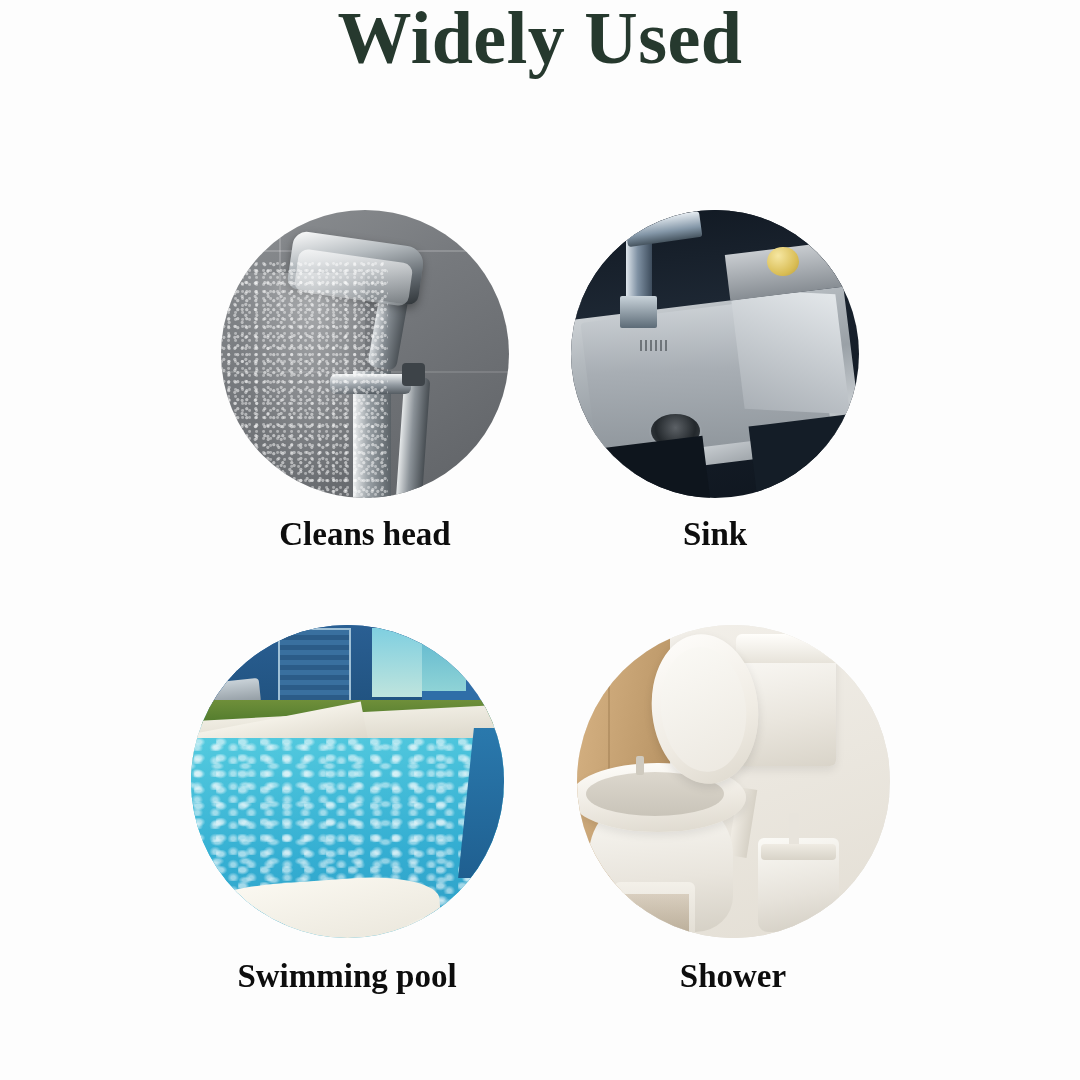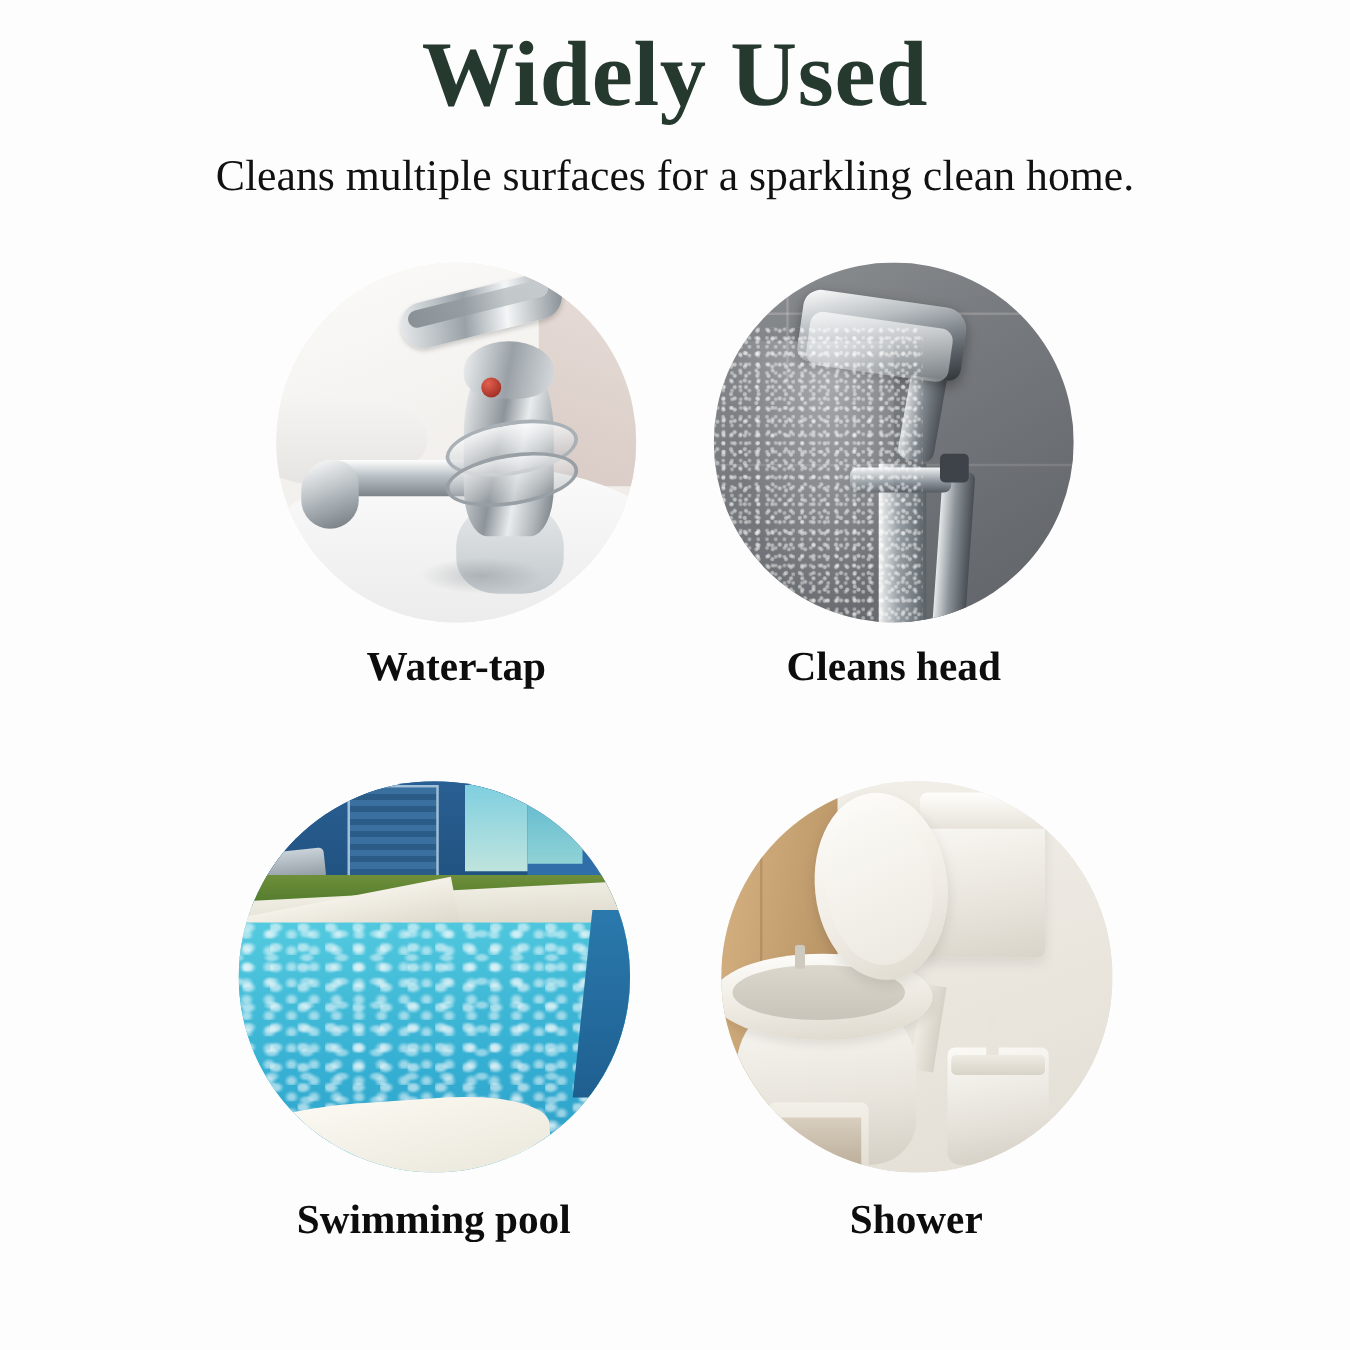--- a/index.html
+++ b/index.html
@@ -12,21 +12,20 @@
     background: #fdfdfd;
     font-family: "Liberation Serif", "DejaVu Serif", serif;
     overflow: hidden;
     position: relative;
   }
 
   
   .header {
     width: 100%;
     text-align: center;
-    padding-top: 22px;
   }
   .page-title {
     font-family: "Liberation Serif", "DejaVu Serif", serif;
     font-size: 74px;
     font-weight: 700;
     color: #26392e;
     letter-spacing: 0.5px;
     line-height: 1.05;
     margin: 0;
   }
@@ -198,49 +197,26 @@
   .tl-brush  { left:58%; top:68%; width:26%; height:30%; background:linear-gradient(170deg,#fbfaf6,#e6e2da 60%,#d2cdc2); border-radius:6px 6px 10px 10px; }
   .tl-brushH { left:68%; top:60%; width:3%; height:14%; background:#e8e4dc; border-radius:2px; }
   .tl-brushR { left:59%; top:70%; width:24%; height:5%; background:linear-gradient(180deg,#efebe3,#d8d3c8); border-radius:4px; }
   .tl-dark   { left:0; bottom:-4%; width:36%; height:18%; background:linear-gradient(180deg,rgba(150,120,80,.25),rgba(120,95,60,.45)); }
 </style>
 </head>
 <body>
 
 <div class="header">
   <h1 class="page-title">Widely Used</h1>
-  <p class="page-subtitle">Cleans multiple surfaces for a sparkling clean home.</p>
 </div>
 
 <div class="grid">
 
   <div class="row row-1">
 
-    <div class="cell">
-      <div class="photo">
-        <div class="scene">
-          <div class="sh tap-bg"></div>
-          <div class="sh tap-wallR"></div>
-          <div class="sh tap-basin"></div>
-          <div class="sh tap-basin2"></div>
-          <div class="sh tap-base"></div>
-          <div class="sh tap-spoutArm"></div>
-          <div class="sh tap-spoutEnd"></div>
-          <div class="sh tap-body"></div>
-          <div class="sh tap-capT"></div>
-          <div class="sh tap-ringA"></div>
-          <div class="sh tap-ringB"></div>
-          <div class="sh tap-dot"></div>
-          <div class="sh tap-lever"></div>
-          <div class="sh tap-lever-in"></div>
-          <div class="sh tap-shadow"></div>
-        </div>
-      </div>
-      <div class="photo-label">Water-tap</div>
-    </div>
 
     <div class="cell">
       <div class="photo">
         <div class="scene">
           <div class="sh sw-bg"></div>
           <div class="sh sw-tile1"></div>
           <div class="sh sw-tile2"></div>
           <div class="sh sw-tile3"></div>
           <div class="sh sw-bar"></div>
           <div class="sh sw-hose"></div>
@@ -249,20 +225,41 @@
           <div class="sh sw-face"></div>
           <div class="sh sw-holder"></div>
           <div class="sh sw-knob"></div>
           <div class="sh sw-spray2"></div>
           <div class="sh sw-spray"></div>
         </div>
       </div>
       <div class="photo-label">Cleans head</div>
     </div>
 
+    <div class="cell">
+      <div class="photo">
+        <div class="scene">
+          <div class="sh sk-bg"></div>
+          <div class="sh sk-bowl"></div>
+          <div class="sh sk-bowlIn"></div>
+          <div class="sh sk-bowlR"></div>
+          <div class="sh sk-counter"></div>
+          <div class="sh sk-edge"></div>
+          <div class="sh sk-drain"></div>
+          <div class="sh sk-faucet"></div>
+          <div class="sh sk-faucetT"></div>
+          <div class="sh sk-faucetB"></div>
+          <div class="sh sk-badge"></div>
+          <div class="sh sk-lemon"></div>
+          <div class="sh sk-darkBL"></div>
+          <div class="sh sk-darkBR"></div>
+        </div>
+      </div>
+      <div class="photo-label">Sink</div>
+    </div>
 
   </div>
 
   <div class="row row-2">
 
     <div class="cell">
       <div class="photo">
         <div class="scene">
           <div class="sh pl-bg"></div>
           <div class="sh pl-sideL"></div>

